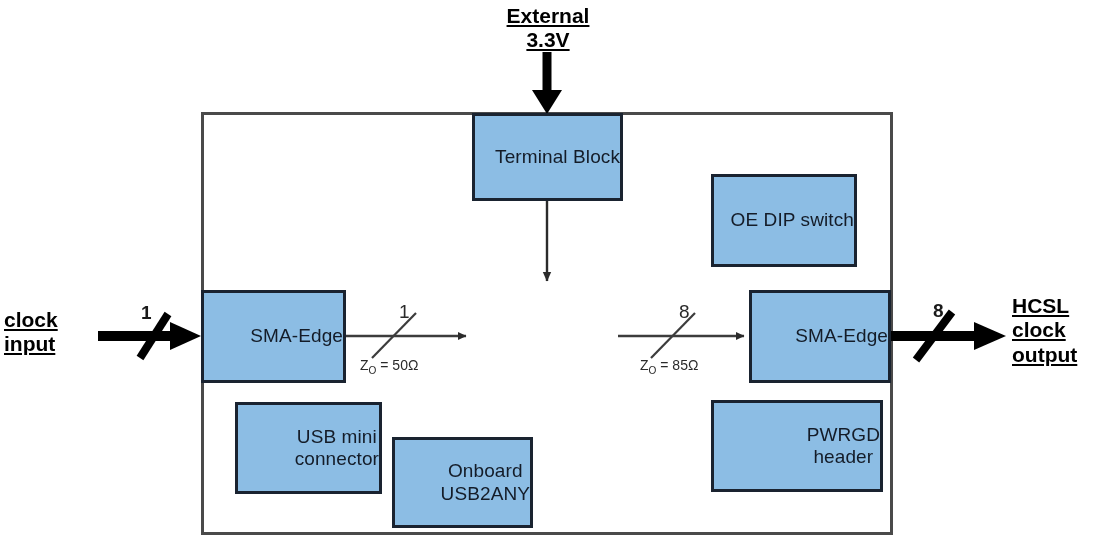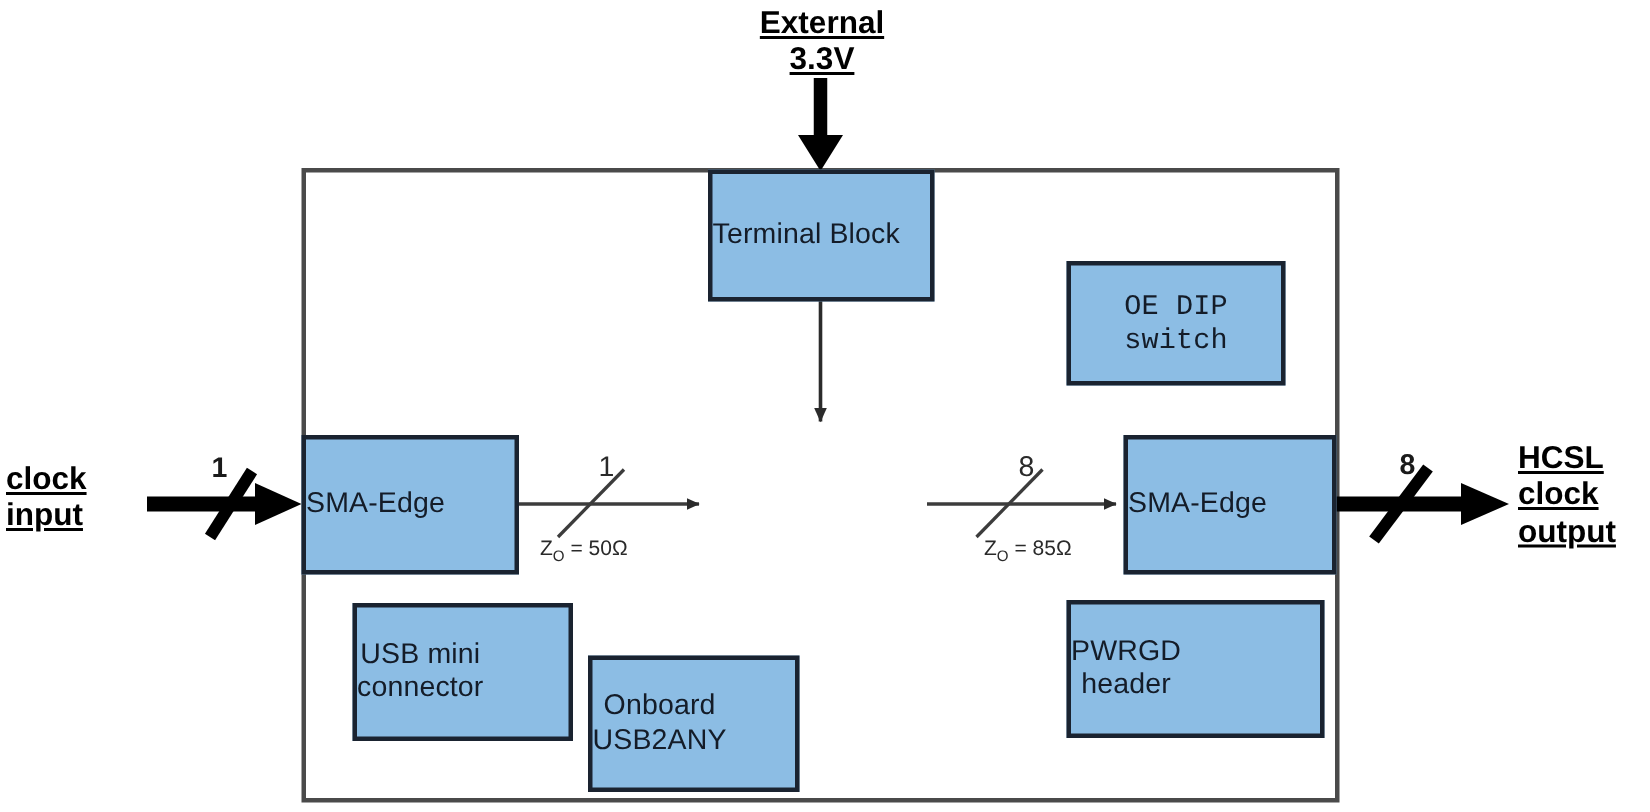--- a/index.html
+++ b/index.html
@@ -22,21 +22,21 @@
     width: 1100px;
     height: 541px;
   }
   .block {
     position: absolute;
     box-sizing: border-box;
     background: #8CBDE4;
     border: 3px solid #1a2330;
     display: flex;
     align-items: center;
-    justify-content: flex-start;
+    justify-content: flex-end;
     text-align: center;
     color: #141c28;
     font-size: 19px;
     line-height: 1.18;
     font-family: "Liberation Sans", sans-serif;
     letter-spacing: 0.1px;
   }
   .board-frame {
     position: absolute;
     box-sizing: border-box;
@@ -122,21 +122,21 @@
       <line x1="890" y1="336" x2="978" y2="336" stroke="#000000" stroke-width="10"></line>
       <path d="M974,322 L974,350 L1006,336 z" fill="#000000"></path>
       <line x1="916" y1="360" x2="952" y2="312" stroke="#000000" stroke-width="8" stroke-linecap="butt"></line>
     </g>
   </svg>
 
   <div class="block" style="left:472px; top:113px; width:151px; height:88px;">
     <span>Terminal Block</span>
   </div>
 
-  <div class="block" style="left:711px; top:174px; width:146px; height:83px;font-family:Liberation Mono, monospace;">
+  <div class="block" style="left:711px; top:174px; width:146px; height:93px;">
     <span>OE DIP switch</span>
   </div>
 
   <div class="block" style="left:201px; top:290px; width:145px; height:93px;">
     <span>SMA-Edge</span>
   </div>
 
 
   <div class="block" style="left:749px; top:290px; width:142px; height:93px;">
     <span>SMA-Edge</span>
@@ -182,19 +182,19 @@
   <div class="lbl lbl-num" style="left:141px; top:302px;">1</div>
 
   <div class="lbl lbl-num-thin" style="left:399px; top:301px;">1</div>
 
   <div class="lbl lbl-plain" style="left:360px; top:357px;">
     <span>Z</span><span class="sub">O</span><span> = 50Ω</span>
   </div>
 
   <div class="lbl lbl-num-thin" style="left:679px; top:301px;">8</div>
 
-  <div class="lbl lbl-plain" style="left:640px; top:357px;margin-left:16px;">
+  <div class="lbl lbl-plain" style="left:640px; top:357px;">
     <span>Z</span><span class="sub">O</span><span> = 85Ω</span>
   </div>
 
   <div class="lbl lbl-num" style="left:933px; top:300px;">8</div>
 
 </div>
 
 </body></html>

